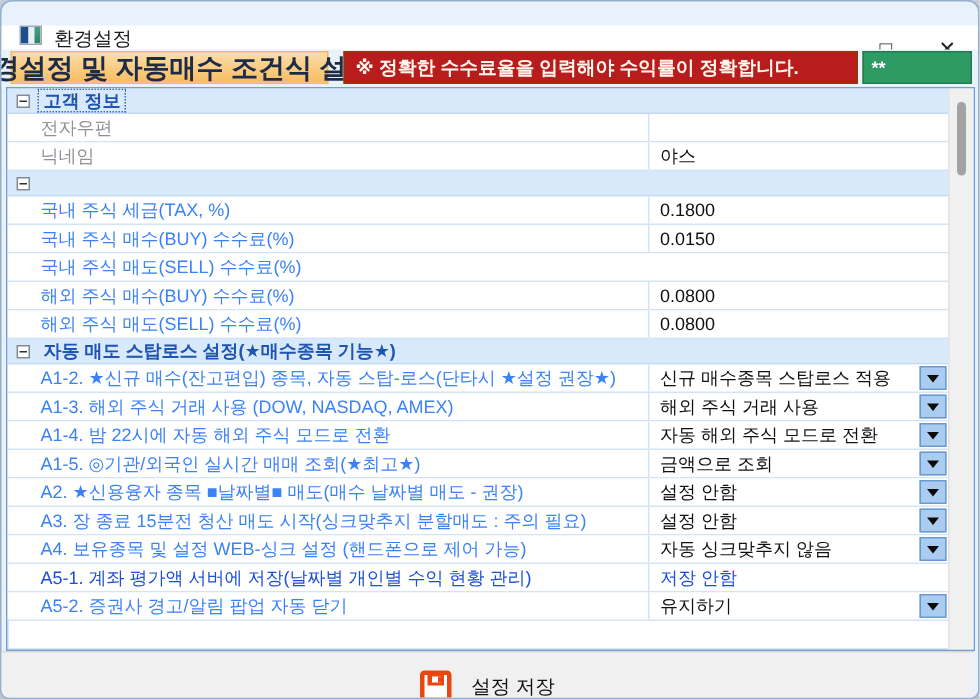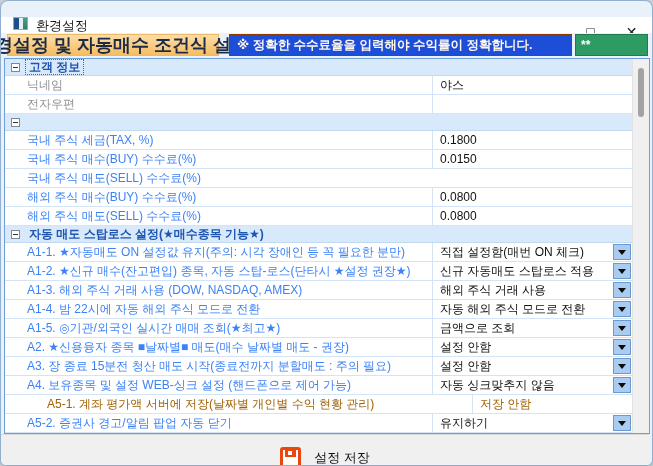--- a/index.html
+++ b/index.html
@@ -15,41 +15,41 @@
   .app-icon .s3{flex:1;background:linear-gradient(#49a08b,#2f7f68);}
   .win-title{font-size:13px;color:#1a1a1a;}
   .win-controls{margin-left:auto;display:flex;height:100%;}
   .win-btn{width:41px;height:100%;display:flex;align-items:center;justify-content:center;font-size:14px;color:#222;cursor:default;}
   .win-btn.min{font-size:13px;}
   
   .tabrow{position:absolute;top:32px;left:0;right:0;height:25px;background:#e9f1fa;}
   .tab{position:absolute;left:6px;top:1px;width:212px;height:22px;background:linear-gradient(#fcdda8,#f6bd62);
        border:1px solid #eeb965;color:#1d2b46;font-weight:bold;font-size:18px;
        display:flex;align-items:center;justify-content:center;white-space:nowrap;}
-  .notice{position:absolute;left:228px;top:1px;width:343px;height:22px;background:#1d4ed8;border:1px solid #8d3a02;
+  .notice{position:absolute;left:228px;top:1px;width:343px;height:22px;background:#b91c1c;border:1px solid #8d3a02;
           color:#fff6ec;font-weight:bold;font-size:12.5px;display:flex;align-items:center;padding-left:7px;white-space:nowrap;}
   .badge{position:absolute;left:574px;top:1px;width:73px;height:22px;background:#2e9a64;border:1px solid #23794e;
          color:#ffffff;font-weight:bold;font-size:12px;display:flex;align-items:center;padding-left:5px;}
   
   .gridwrap{position:absolute;top:57px;left:3px;width:646px;height:376px;background:#ffffff;
             border:1px solid #6f9fd8;box-shadow:inset 0 0 0 1px #d8e8fa;display:flex;}
   .grid{width:627px;overflow:hidden;}
   .sec-header{height:17px;background:#d8e9fb;border-bottom:1px solid #c2d9f2;display:flex;align-items:center;
               color:#1d55b0;font-weight:bold;font-size:12px;white-space:nowrap;}
   .expander{width:9px;height:9px;min-width:9px;border:1px solid #7f8a96;background:#fff;margin:0 6px 0 6px;position:relative;}
   .expander::after{content:"";position:absolute;left:1px;right:1px;top:3px;height:1px;background:#333;}
   .sec-title{padding:0 3px;line-height:14px;}
   .sec-title.focused{outline:1px dotted #3a6ab0;}
   .row{height:19px;display:flex;border-bottom:1px solid #d3e4f6;background:#fff;}
   .cell-label{width:427px;min-width:427px;padding-left:22px;font-size:12px;color:#3b82f6;display:flex;align-items:center;
               white-space:nowrap;overflow:hidden;}
   .cell-value{flex:1;border-left:1px solid #d3e4f6;display:flex;align-items:center;padding-left:7px;
               font-size:12px;color:#101010;position:relative;white-space:nowrap;overflow:hidden;}
   .row.muted .cell-label{color:#8f9296;}
-  .row.disabled .cell-label,.row.disabled .cell-value{color:#a16207;margin-left:20px;}
+  .row.disabled .cell-label,.row.disabled .cell-value{color:#1d4ed8;}
   .dd{position:absolute;right:1px;top:1px;width:18px;height:16px;background:#a9ccf0;border:1px solid #6b9ad0;
       display:flex;align-items:center;justify-content:center;}
   .dd i{display:block;width:0;height:0;border:4px solid transparent;border-top:5px solid #0a0a0a;margin-top:5px;}
   .vscroll{width:17px;background:#f0f0f0;position:relative;border-left:1px solid #e2e2e2;}
   .vthumb{position:absolute;left:5px;top:9px;width:6px;height:49px;background:#a3a3a3;border-radius:3px;}
   
   .footer{position:absolute;left:0;right:3px;top:433px;height:46px;background:#f0f0f0;border-top:1px solid #d8d8d8;
           display:flex;align-items:center;justify-content:center;}
   .save-btn{display:flex;align-items:center;gap:13px;background:none;border:none;cursor:default;padding:0;}
   .floppy{width:21px;height:21px;border:3px solid #e8470f;border-radius:3px;background:#fff;position:relative;}
@@ -82,29 +82,29 @@
     <div class="badge">**</div>
   </div>
 
   <div class="gridwrap">
     <div class="grid" id="grid">
         <div class="sec-header">
           <span class="expander"></span>
           <span class="sec-title focused">고객 정보</span>
         </div>
         <div class="row muted">
+          <div class="cell-label">전자우편</div>
+          <div class="cell-value">
+            <span></span>
+          </div>
+        </div>
+        <div class="row muted">
           <div class="cell-label">닉네임</div>
           <div class="cell-value">
             <span>야스</span>
-          </div>
-        </div>
-        <div class="row muted">
-          <div class="cell-label">전자우편</div>
-          <div class="cell-value">
-            <span></span>
           </div>
         </div>
         <div class="sec-header">
           <span class="expander"></span>
         </div>
         <div class="row">
           <div class="cell-label">국내 주식 세금(TAX, %)</div>
           <div class="cell-value">
             <span>0.1800</span>
           </div>
@@ -128,32 +128,23 @@
           <div class="cell-label">해외 주식 매도(SELL) 수수료(%)</div>
           <div class="cell-value">
             <span>0.0800</span>
           </div>
         </div>
         <div class="sec-header">
           <span class="expander"></span>
           <span class="sec-title">자동 매도 스탑로스 설정(★매수종목 기능★)</span>
         </div>
         <div class="row">
-          <div class="cell-label">A1-1. ★자동매도 ON 설정값 유지(주의: 시각 장애인 등 꼭 필요한 분만)</div>
-          <div class="cell-value">
-            <span>직접 설정함(매번 ON 체크)</span>
-            <span class="dd">
-              <i></i>
-            </span>
-          </div>
-        </div>
-        <div class="row">
           <div class="cell-label">A1-2. ★신규 매수(잔고편입) 종목, 자동 스탑-로스(단타시 ★설정 권장★)</div>
           <div class="cell-value">
-            <span>신규 자동매도 스탑로스 적용</span>
+            <span>신규 매수종목 스탑로스 적용</span>
             <span class="dd">
               <i></i>
             </span>
           </div>
         </div>
         <div class="row">
           <div class="cell-label">A1-3. 해외 주식 거래 사용 (DOW, NASDAQ, AMEX)</div>
           <div class="cell-value">
             <span>해외 주식 거래 사용</span>
             <span class="dd">
@@ -182,21 +173,21 @@
         <div class="row">
           <div class="cell-label">A2. ★신용융자 종목 ■날짜별■ 매도(매수 날짜별 매도 - 권장)</div>
           <div class="cell-value">
             <span>설정 안함</span>
             <span class="dd">
               <i></i>
             </span>
           </div>
         </div>
         <div class="row">
-          <div class="cell-label">A3. 장 종료 15분전 청산 매도 시작(종료전까지 분할매도 : 주의 필요)</div>
+          <div class="cell-label">A3. 장 종료 15분전 청산 매도 시작(싱크맞추지 분할매도 : 주의 필요)</div>
           <div class="cell-value">
             <span>설정 안함</span>
             <span class="dd">
               <i></i>
             </span>
           </div>
         </div>
         <div class="row">
           <div class="cell-label">A4. 보유종목 및 설정 WEB-싱크 설정 (핸드폰으로 제어 가능)</div>
           <div class="cell-value">

